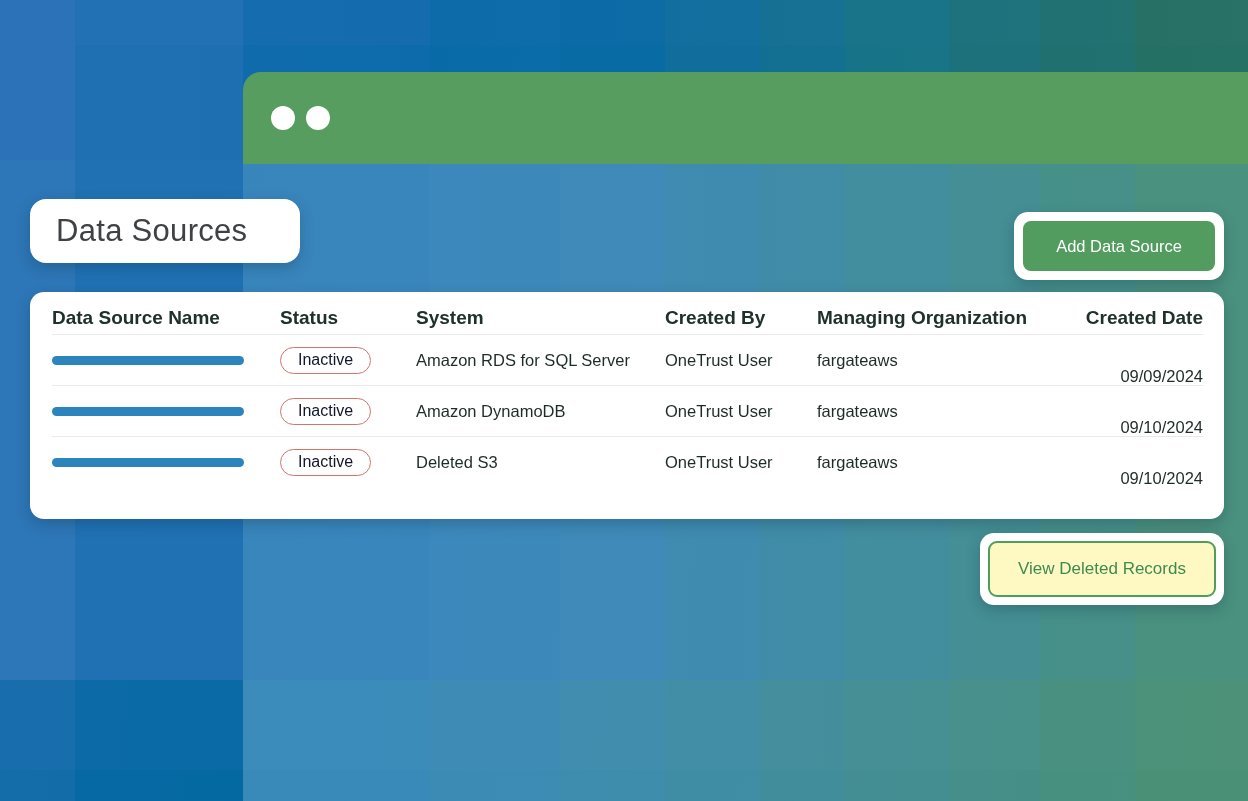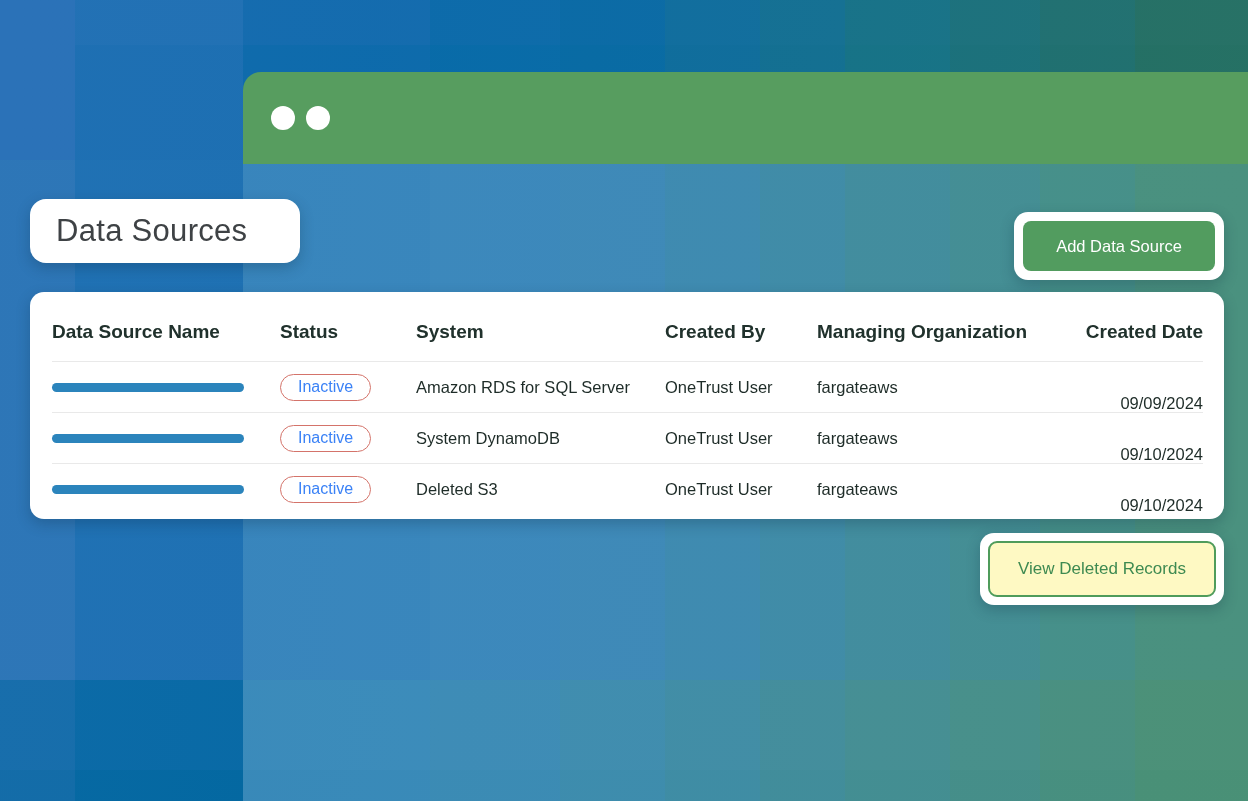--- a/index.html
+++ b/index.html
@@ -103,21 +103,21 @@
     box-shadow: 0 5px 14px rgba(10, 40, 60, 0.25);
     padding: 0 21px 0 22px;
     overflow: hidden;
   }
   .grid-cols {
     display: grid;
     grid-template-columns: 228px 136px 249px 152px 251px 1fr;
     align-items: center;
   }
   .thead {
-    height: 70px;
+    height: 43px;
     border-bottom: 1px solid #e9e9e9;
     padding-top: 10px;
   }
   .th {
     font-size: 19px;
     font-weight: 600;
     color: #20312c;
     white-space: nowrap;
   }
   .th-date { text-align: right; }
@@ -136,21 +136,21 @@
     width: 192px;
     height: 9px;
     border-radius: 5px;
   }
   .badge {
     display: inline-block;
     padding: 3px 17px 4px 17px;
     border-radius: 16px;
     border: 1.5px solid #d4736a;
     font-size: 16px;
-    color: #3b82f6;
+    color: #0f172a;
     background: #ffffff;
   }
 
   
   .view-card {
     position: absolute;
     left: 980px;
     top: 533px;
     width: 244px;
     height: 72px;
@@ -268,21 +268,21 @@
       <div class="td">OneTrust User</div>
       <div class="td">fargateaws</div>
       <div class="td td-date">09/09/2024</div>
     </div>
 
     <div class="trow grid-cols">
       <div class="td">
           <div class="redacted-bar" style="background: rgb(43, 132, 188);"></div>
         </div>
       <div class="td"><span class="badge" style="border-color: rgb(212, 115, 106);">Inactive</span></div>
-      <div class="td">System DynamoDB</div>
+      <div class="td">Amazon DynamoDB</div>
       <div class="td">OneTrust User</div>
       <div class="td">fargateaws</div>
       <div class="td td-date">09/10/2024</div>
     </div>
 
     <div class="trow grid-cols">
       <div class="td">
           <div class="redacted-bar" style="background: rgb(43, 132, 188);"></div>
         </div>
       <div class="td"><span class="badge" style="border-color: rgb(212, 115, 106);">Inactive</span></div>

